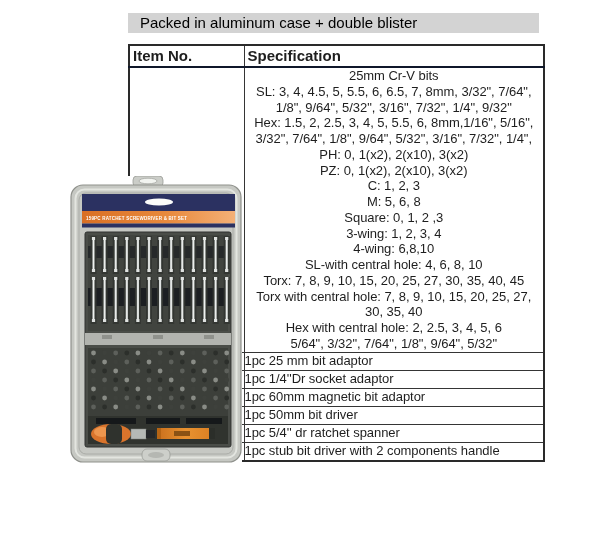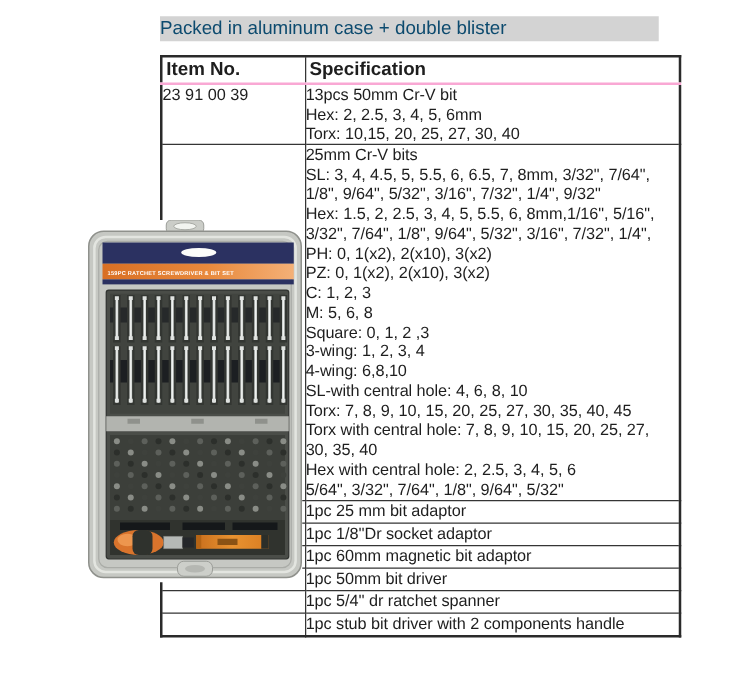--- a/index.html
+++ b/index.html
@@ -1,36 +1,36 @@
 <!DOCTYPE html>
 <html><head>
 <meta charset="utf-8">
 <style>
   html,body{margin:0;padding:0;background:#ffffff;}
   #page{position:relative;width:605px;height:559px;background:#ffffff;overflow:hidden;
         font-family:"Liberation Sans","DejaVu Sans",sans-serif;color:#1e1e1e;}
 
   
   #banner{position:absolute;left:128px;top:13px;width:399px;height:20px;
-          background:#d3d3d3;font-size:15px;line-height:20px;padding-left:0;
-          color:#0c4a6e;white-space:pre;}
+          background:#d3d3d3;font-size:15px;line-height:20px;padding-left:12px;
+          color:#000000;white-space:pre;}
 
   
   #spec-table{position:absolute;left:128px;top:44px;width:415px;
               border-collapse:collapse;table-layout:fixed;z-index:1;}
   #spec-table td,#spec-table th{border:1px solid #353535;padding:0;vertical-align:top;overflow:visible;}
   #spec-table{border:2px solid #2a2a2a;}
-  #spec-table tr.hdr th{border-bottom:2px solid #f9a8d4;font-size:15px;font-weight:bold;
+  #spec-table tr.hdr th{border-bottom:2px solid #0f172a;font-size:15px;font-weight:bold;
                         text-align:left;padding:1px 0 0 3px;height:19px;line-height:17px;white-space:pre;}
   td.item{font-size:13px;padding:2px 0 0 3px;white-space:pre;}
   td.spec{font-size:13px;line-height:15.6px;padding:1px 0 0 4px;white-space:pre;letter-spacing:-0.05px;}
   tr.r-a td{height:46px;}
   tr.r-b td{height:63px;}
   tr.r-big td{height:284px;}
-  tr.r-big td.spec{text-align:left;line-height:15.75px;padding:2px 0 0 0;}
+  tr.r-big td.spec{text-align:center;line-height:15.75px;padding:2px 0 0 0;}
   tr.r-s td{height:17px;}
   tr.r-s td.spec{line-height:15px;padding:2px 0 0 4px;}
 
   
   #photo{position:absolute;left:62px;top:176px;width:180px;height:290px;z-index:2;}
 </style>
 </head>
 <body>
 
 <div id="page">
@@ -39,26 +39,20 @@
 
   <table id="spec-table">
     <colgroup>
         <col style="width:115px">
         <col style="width:300px">
       </colgroup>
     <tbody>
         <tr class="hdr">
       <th>Item No.</th>
       <th>Specification</th>
-    </tr>
-    <tr class="r-a">
-      <td class="item">23 91 00 39</td>
-      <td class="spec">13pcs 50mm Cr-V bit
-Hex: 2, 2.5, 3, 4, 5, 6mm
-Torx: 10,15, 20, 25, 27, 30, 40</td>
     </tr>
     <tr class="r-big">
       <td class="item"></td>
       <td class="spec">25mm Cr-V bits
 SL: 3, 4, 4.5, 5, 5.5, 6, 6.5, 7, 8mm, 3/32", 7/64",
 1/8", 9/64", 5/32", 3/16", 7/32", 1/4", 9/32"
 Hex: 1.5, 2, 2.5, 3, 4, 5, 5.5, 6, 8mm,1/16", 5/16",
 3/32", 7/64", 1/8", 9/64", 5/32", 3/16", 7/32", 1/4",
 PH: 0, 1(x2), 2(x10), 3(x2)
 PZ: 0, 1(x2), 2(x10), 3(x2)
@@ -73,21 +67,21 @@
 30, 35, 40
 Hex with central hole: 2, 2.5, 3, 4, 5, 6
 5/64", 3/32", 7/64", 1/8", 9/64", 5/32"</td>
     </tr>
     <tr class="r-s">
       <td class="item"></td>
       <td class="spec">1pc 25 mm bit adaptor</td>
     </tr>
     <tr class="r-s">
       <td class="item"></td>
-      <td class="spec">1pc 1/8''Dr socket adaptor</td>
+      <td class="spec">1pc 1/4''Dr socket adaptor</td>
     </tr>
     <tr class="r-s">
       <td class="item"></td>
       <td class="spec">1pc 60mm magnetic bit adaptor</td>
     </tr>
     <tr class="r-s">
       <td class="item"></td>
       <td class="spec">1pc 50mm bit driver</td>
     </tr>
     <tr class="r-s">

